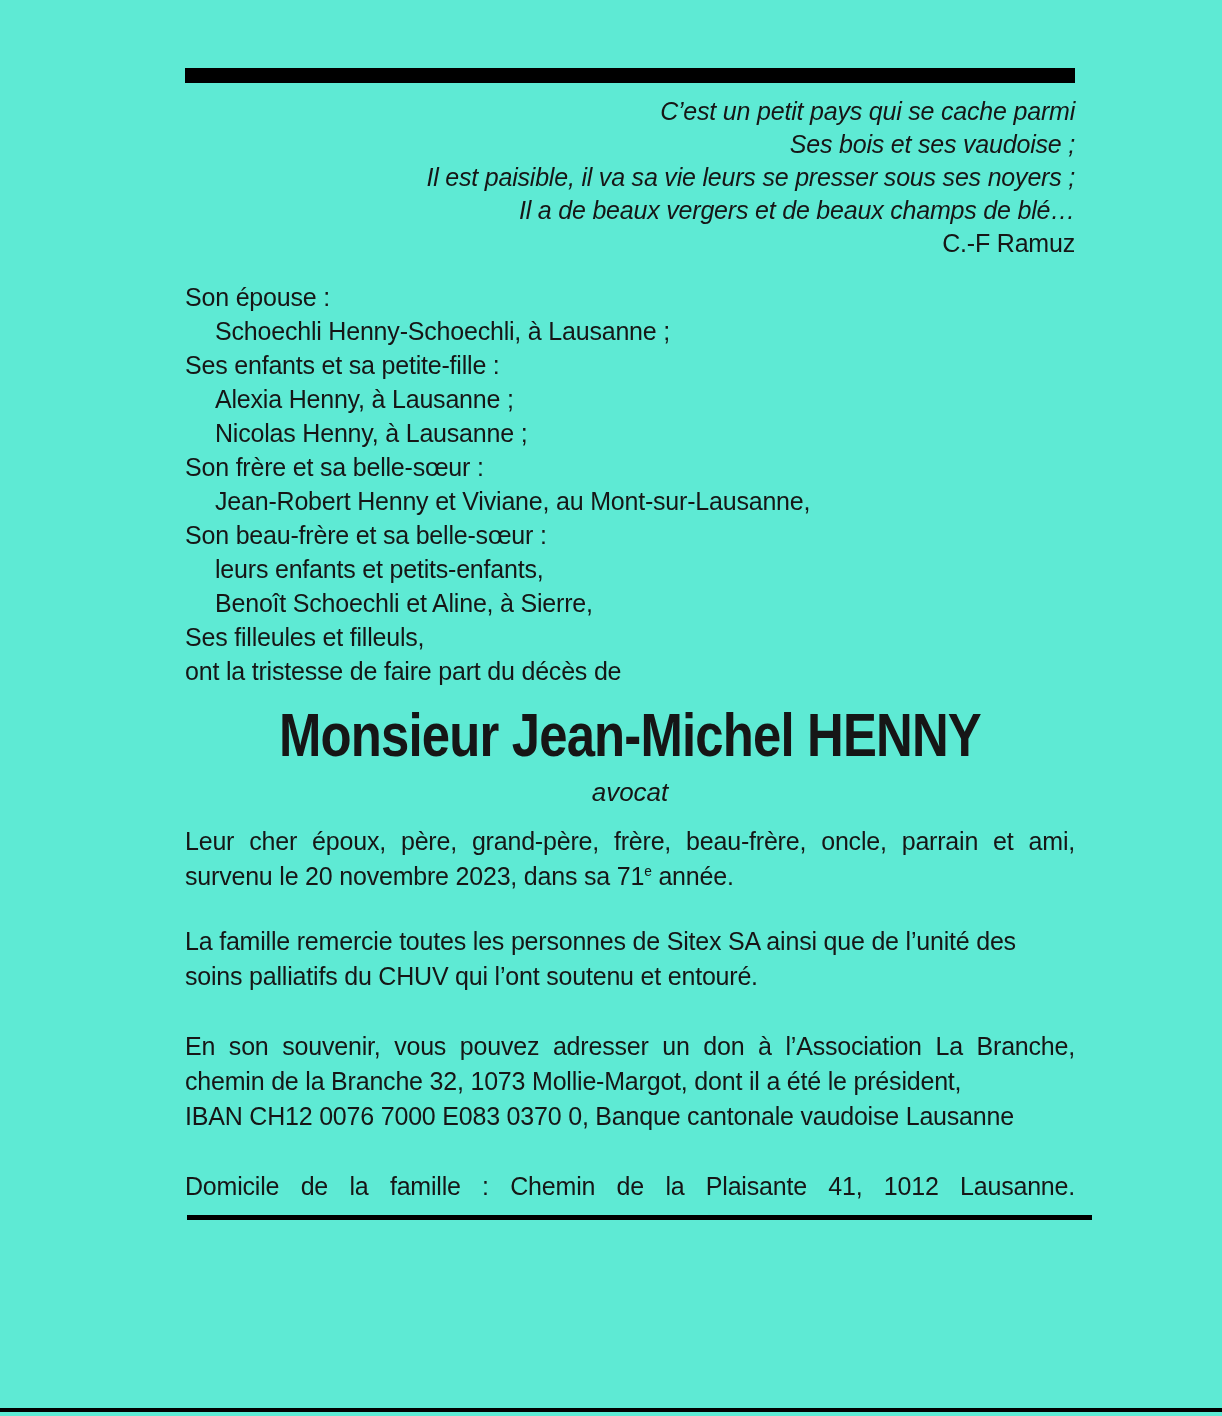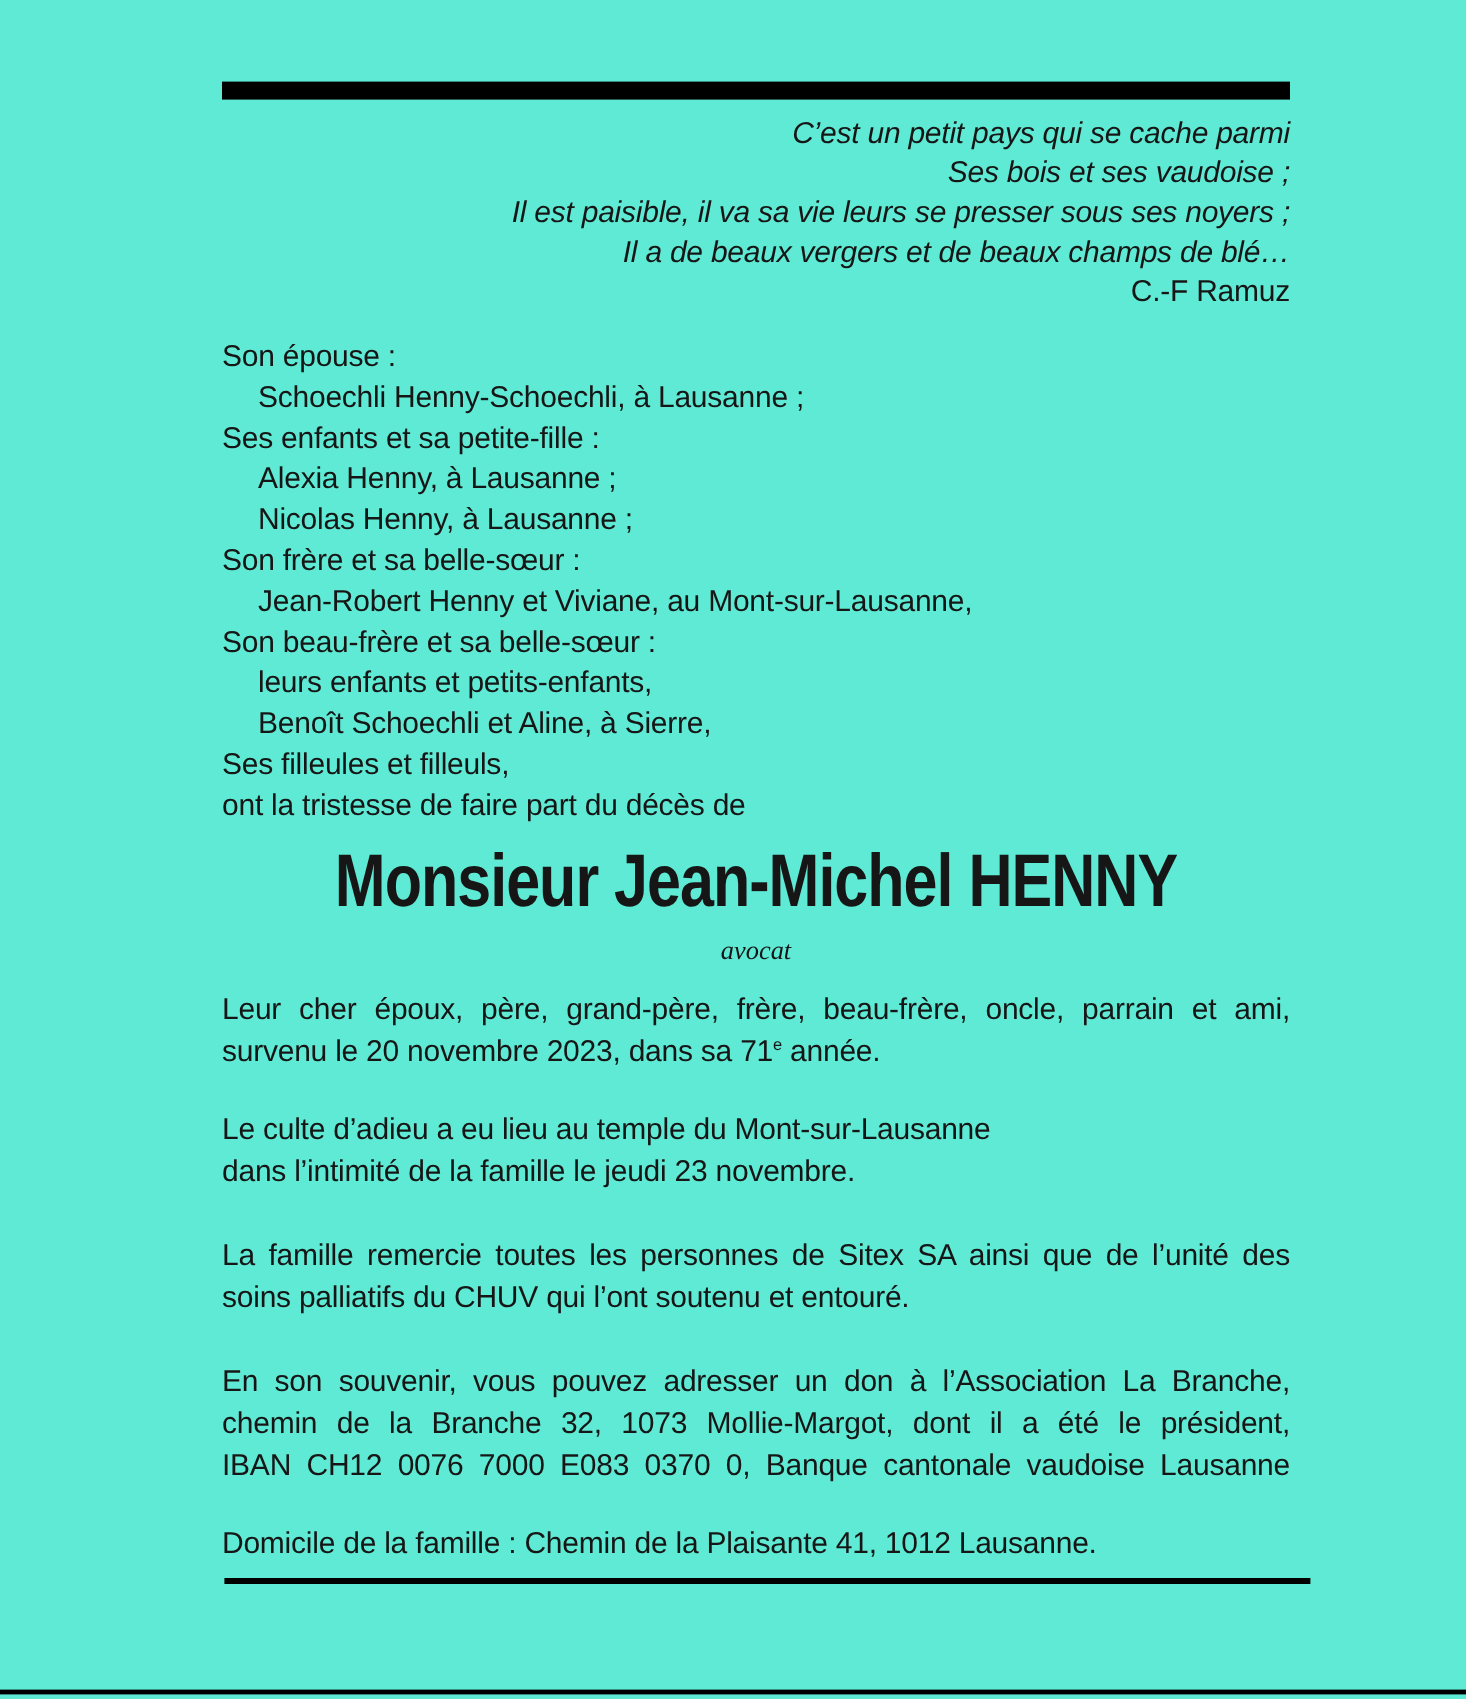--- a/index.html
+++ b/index.html
@@ -67,23 +67,22 @@
     font-size: 62px;
     font-weight: 700;
     letter-spacing: -1px;
     transform: scaleX(0.82);
     transform-origin: 50% 50%;
   }
   .profession {
     margin-top: 8px;
     text-align: center;
     font-style: italic;
-    font-size: 22px;
+    font-size: 26px;
     line-height: 32px;
-    font-family: Liberation Serif, serif;
   }
   #paragraphs .para {
     margin-top: 30px;
     font-size: 25px;
     line-height: 35px;
     letter-spacing: -0.2px;
   }
   #paragraphs .para:nth-child(1) { margin-top: 16px; }
   #paragraphs .para:nth-child(3) { margin-top: 35px; }
   #paragraphs .para:nth-child(4) { margin-top: 35px; }
@@ -155,24 +154,20 @@
     </div>
 
     <div class="profession">avocat</div>
 
     <div id="paragraphs">
         <div class="para">
           <div class="line"><span class="">Leur cher époux, père, grand-père, frère, beau-frère, oncle, parrain et ami,</span></div>
           <div class="line"><span class="">survenu le 20 novembre 2023, dans sa 71</span><sup class="sup">e</sup><span class=""> année.</span></div>
         </div>
         <div class="para">
-          <div class="line"><span class="">Le culte d’adieu a eu lieu au temple du Mont-sur-Lausanne</span></div>
-          <div class="line"><span class="">dans l’intimité de la famille le jeudi 23 novembre.</span></div>
-        </div>
-        <div class="para">
           <div class="line"><span class="">La famille remercie toutes les personnes de Sitex SA ainsi que de l’unité des</span></div>
           <div class="line"><span class="">soins palliatifs du CHUV qui l’ont soutenu et entouré.</span></div>
         </div>
         <div class="para">
           <div class="line"><span class="">En son souvenir, vous pouvez adresser un don à l’Association La Branche,</span></div>
           <div class="line"><span class="">chemin de la Branche 32, 1073 Mollie-Margot, dont il a été le président,</span></div>
           <div class="line"><span class="">IBAN CH12 0076 7000 E083 0370 0, Banque cantonale vaudoise Lausanne</span></div>
         </div>
         <div class="para">
           <div class="line"><span class="">Domicile de la famille : Chemin de la Plaisante 41, 1012 </span><span class="bold">Lausanne</span><span class="">.</span></div>

